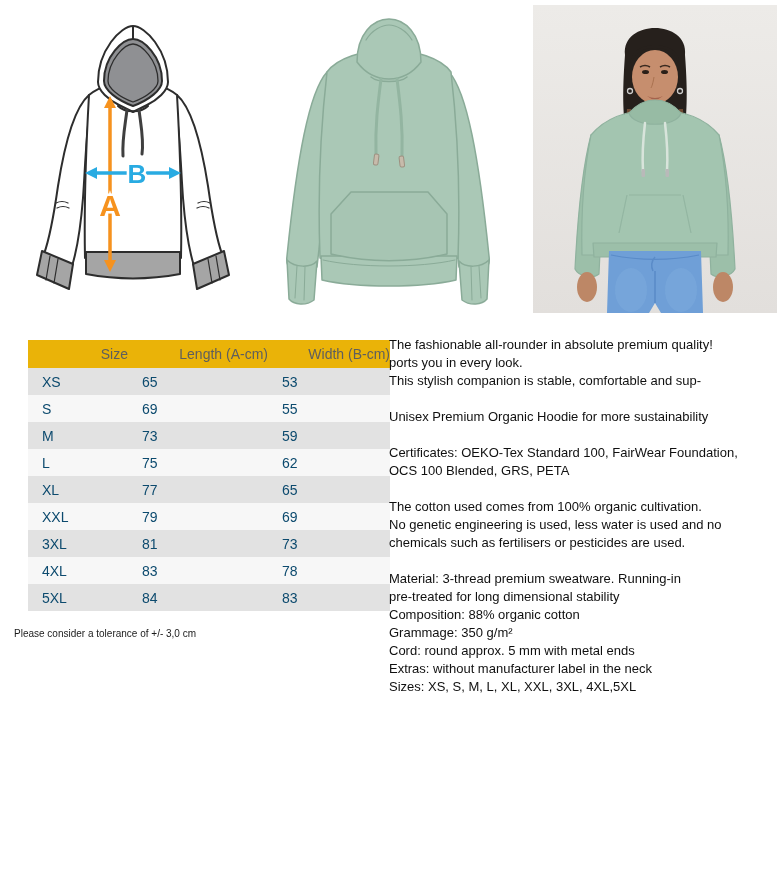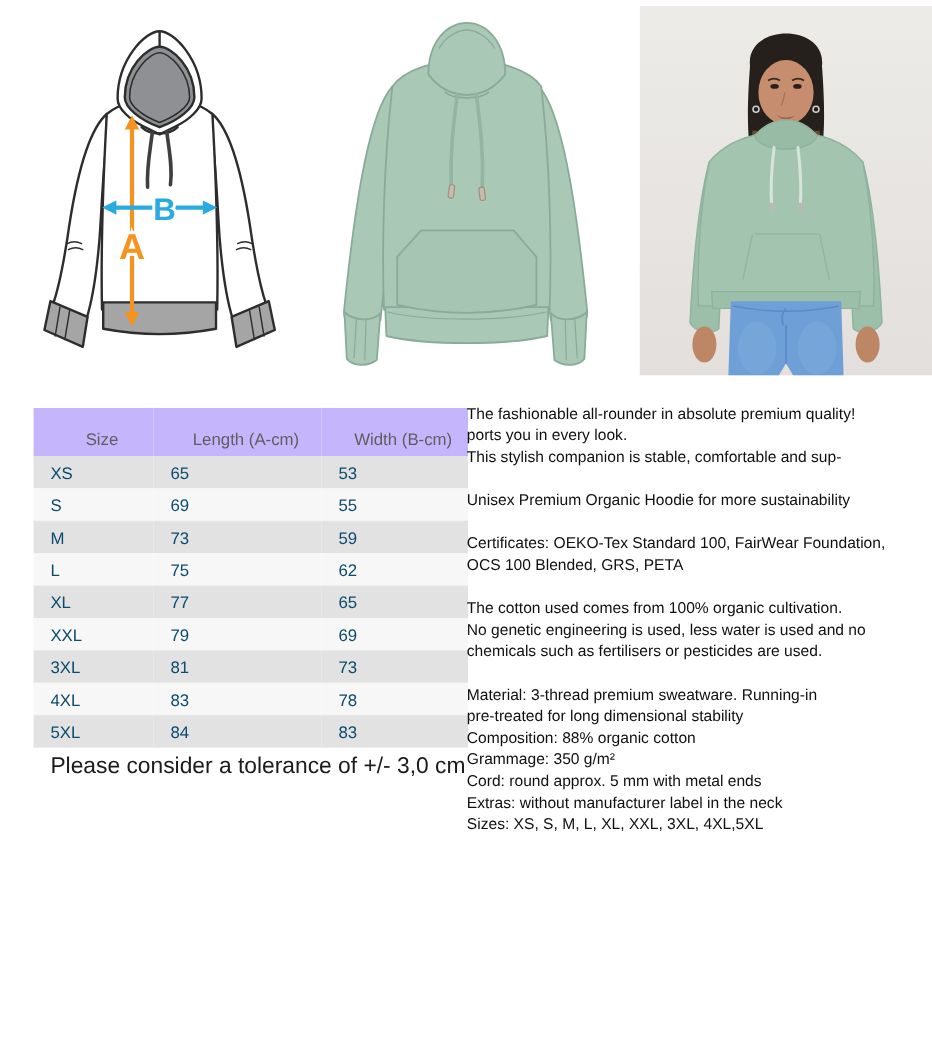--- a/index.html
+++ b/index.html
@@ -4,27 +4,27 @@
 <style>
   html,body{margin:0;padding:0;background:#ffffff;}
   .page{position:relative;width:777px;height:873px;background:#ffffff;overflow:hidden;
         font-family:"Liberation Sans",sans-serif;}
   .img-box{position:absolute;}
   svg{display:block;}
 
   
   .size-table{position:absolute;left:28px;top:340px;width:362px;border-collapse:collapse;
               font-size:14px;table-layout:fixed;}
-  .size-table th{background:#c4b5fd;color:#5e5e5e;font-weight:400;text-align:center;
-                 height:28px;padding:12px 0 0 14px;}
+  .size-table th{background:#eab308;color:#5e5e5e;font-weight:400;text-align:right;
+                 height:28px;padding:0 0 0 14px;}
   .size-table td{color:#0c4a6e;height:27px;padding:0 0 0 14px;}
   .size-table tbody tr:nth-child(odd){background:#e2e2e2;}
   .size-table tbody tr:nth-child(even){background:#f7f7f7;}
 
-  .tolerance{position:absolute;left:42px;top:628px;font-size:19px;color:#1b1b1b;}
+  .tolerance{position:absolute;left:14px;top:628px;font-size:10px;color:#1b1b1b;}
 
   
   .description{position:absolute;left:389px;top:336px;width:360px;font-size:13px;
                line-height:18px;color:#101010;}
   .description .para{margin:0 0 18px 0;}
   .description .line{white-space:nowrap;height:18px;}
 
   .diagram-label{font-family:"Liberation Sans",sans-serif;font-weight:bold;}
 </style>
 </head>

